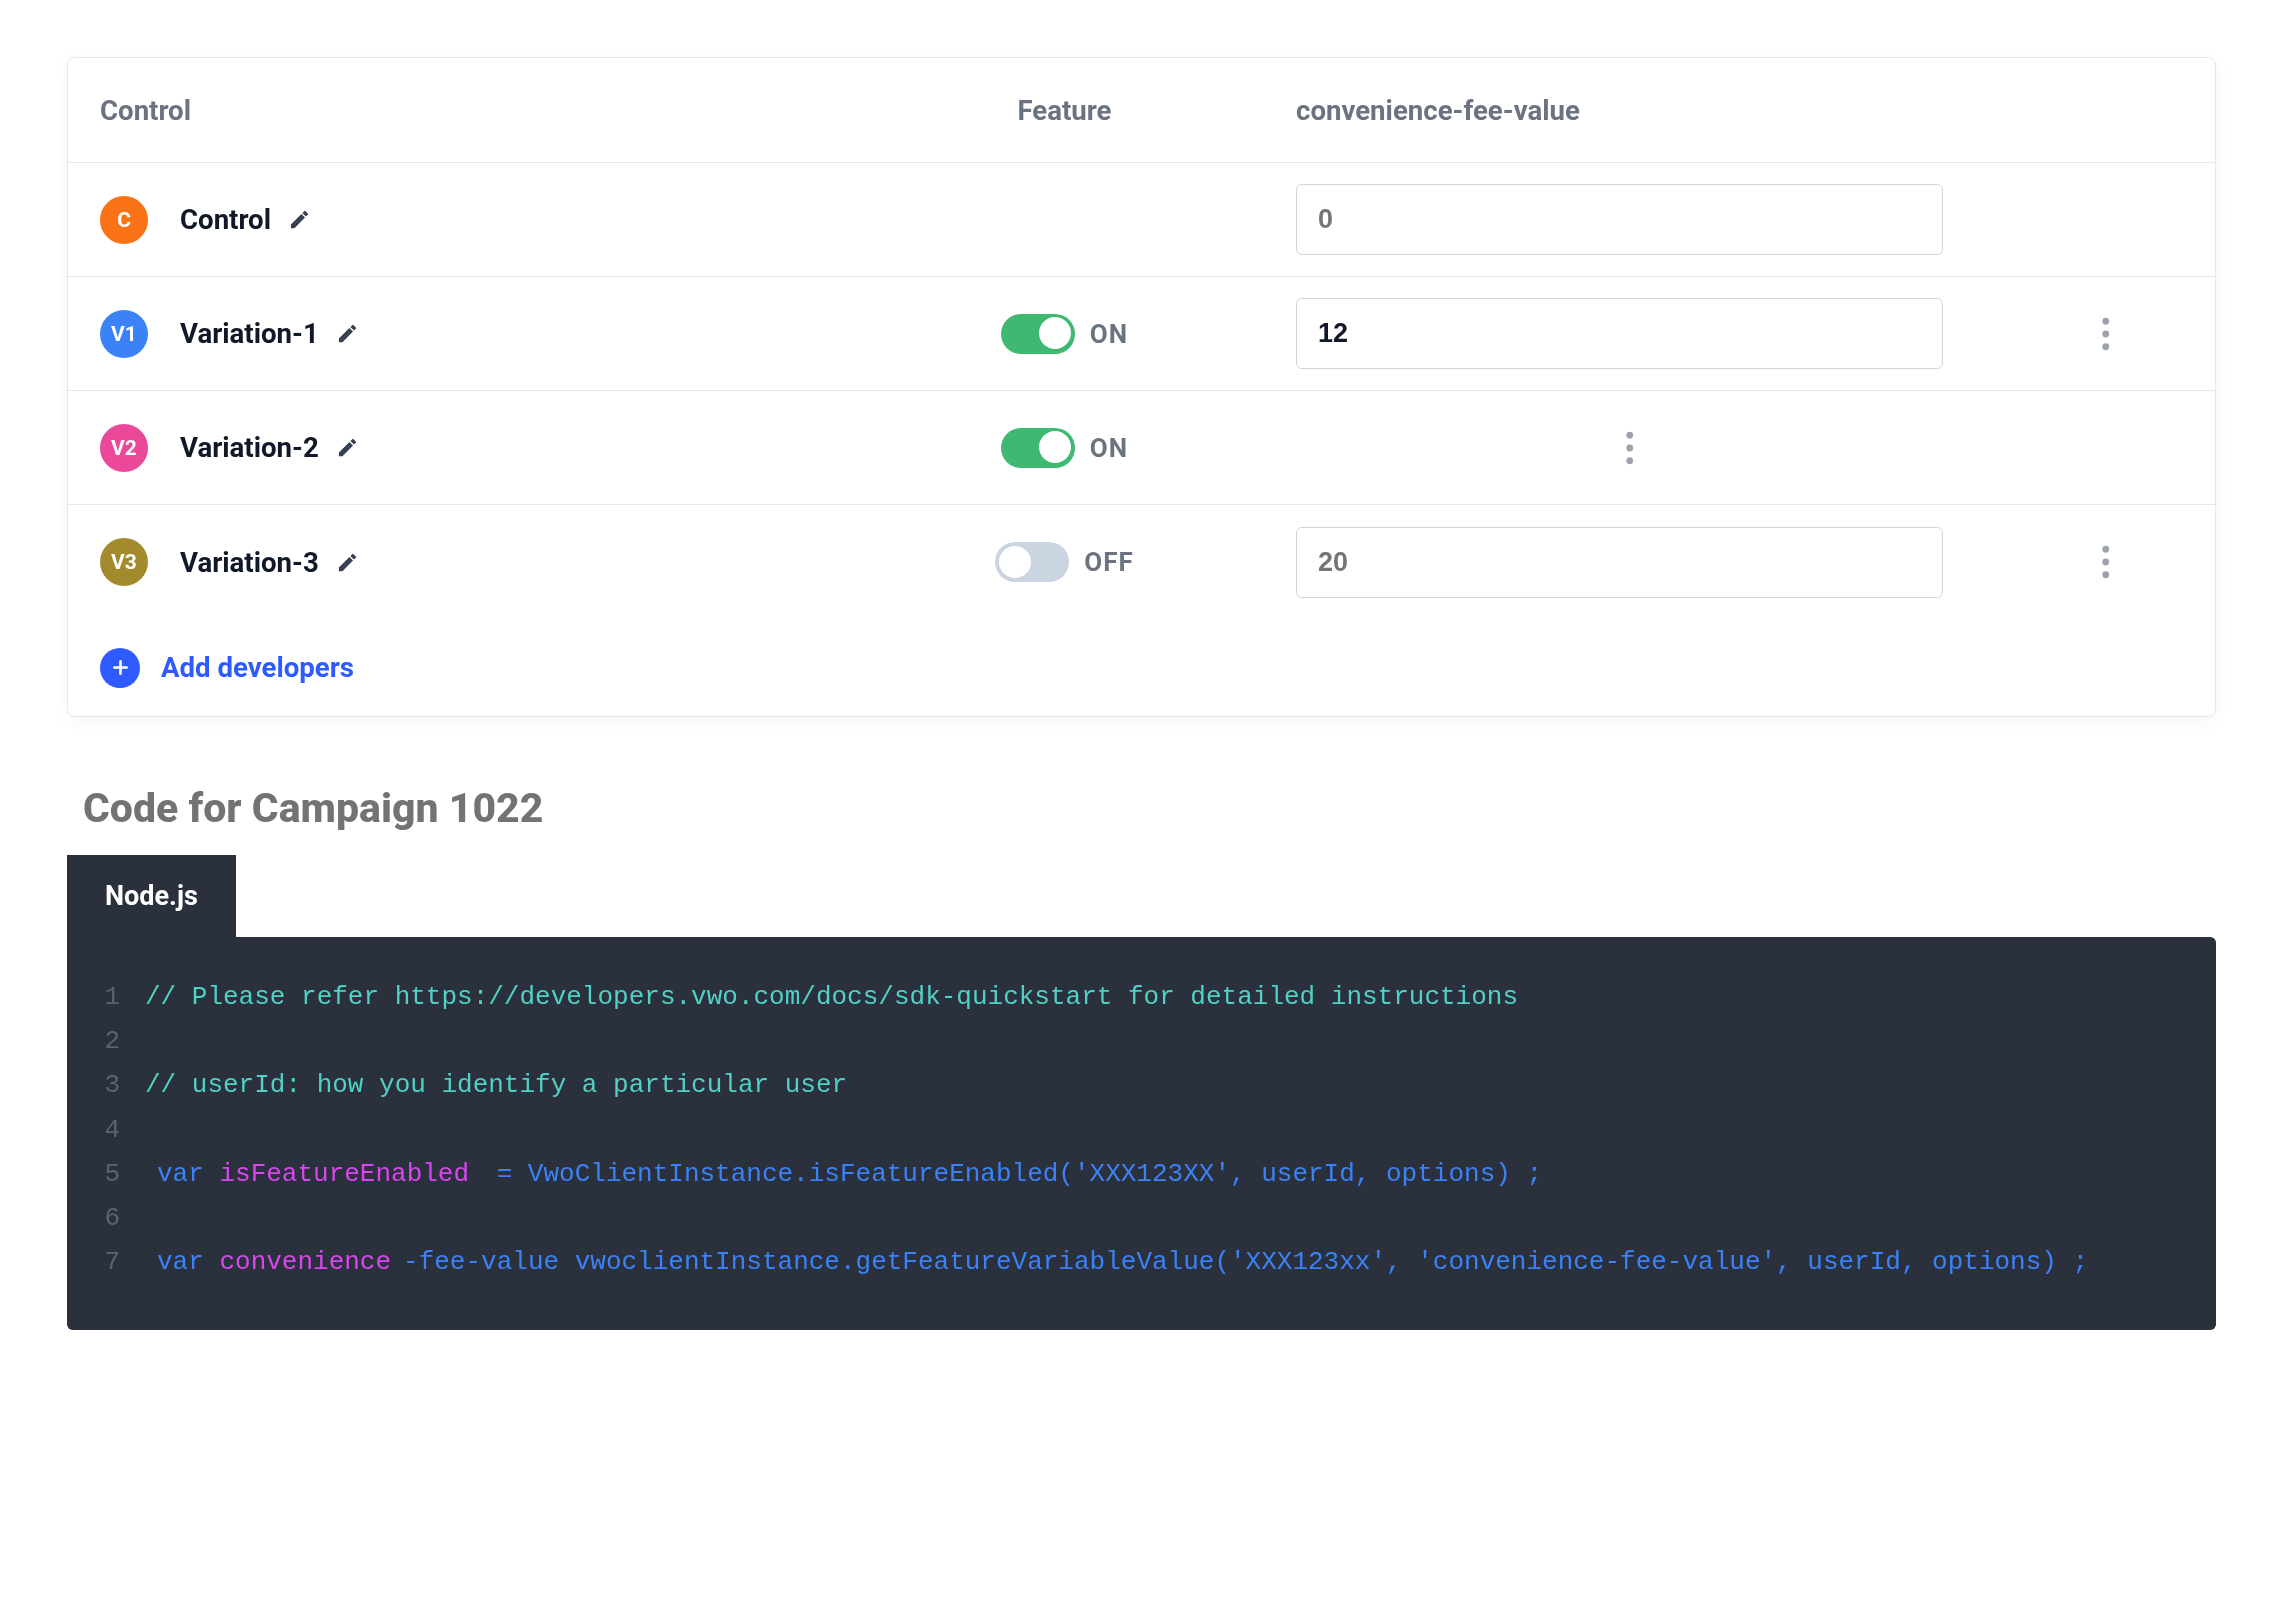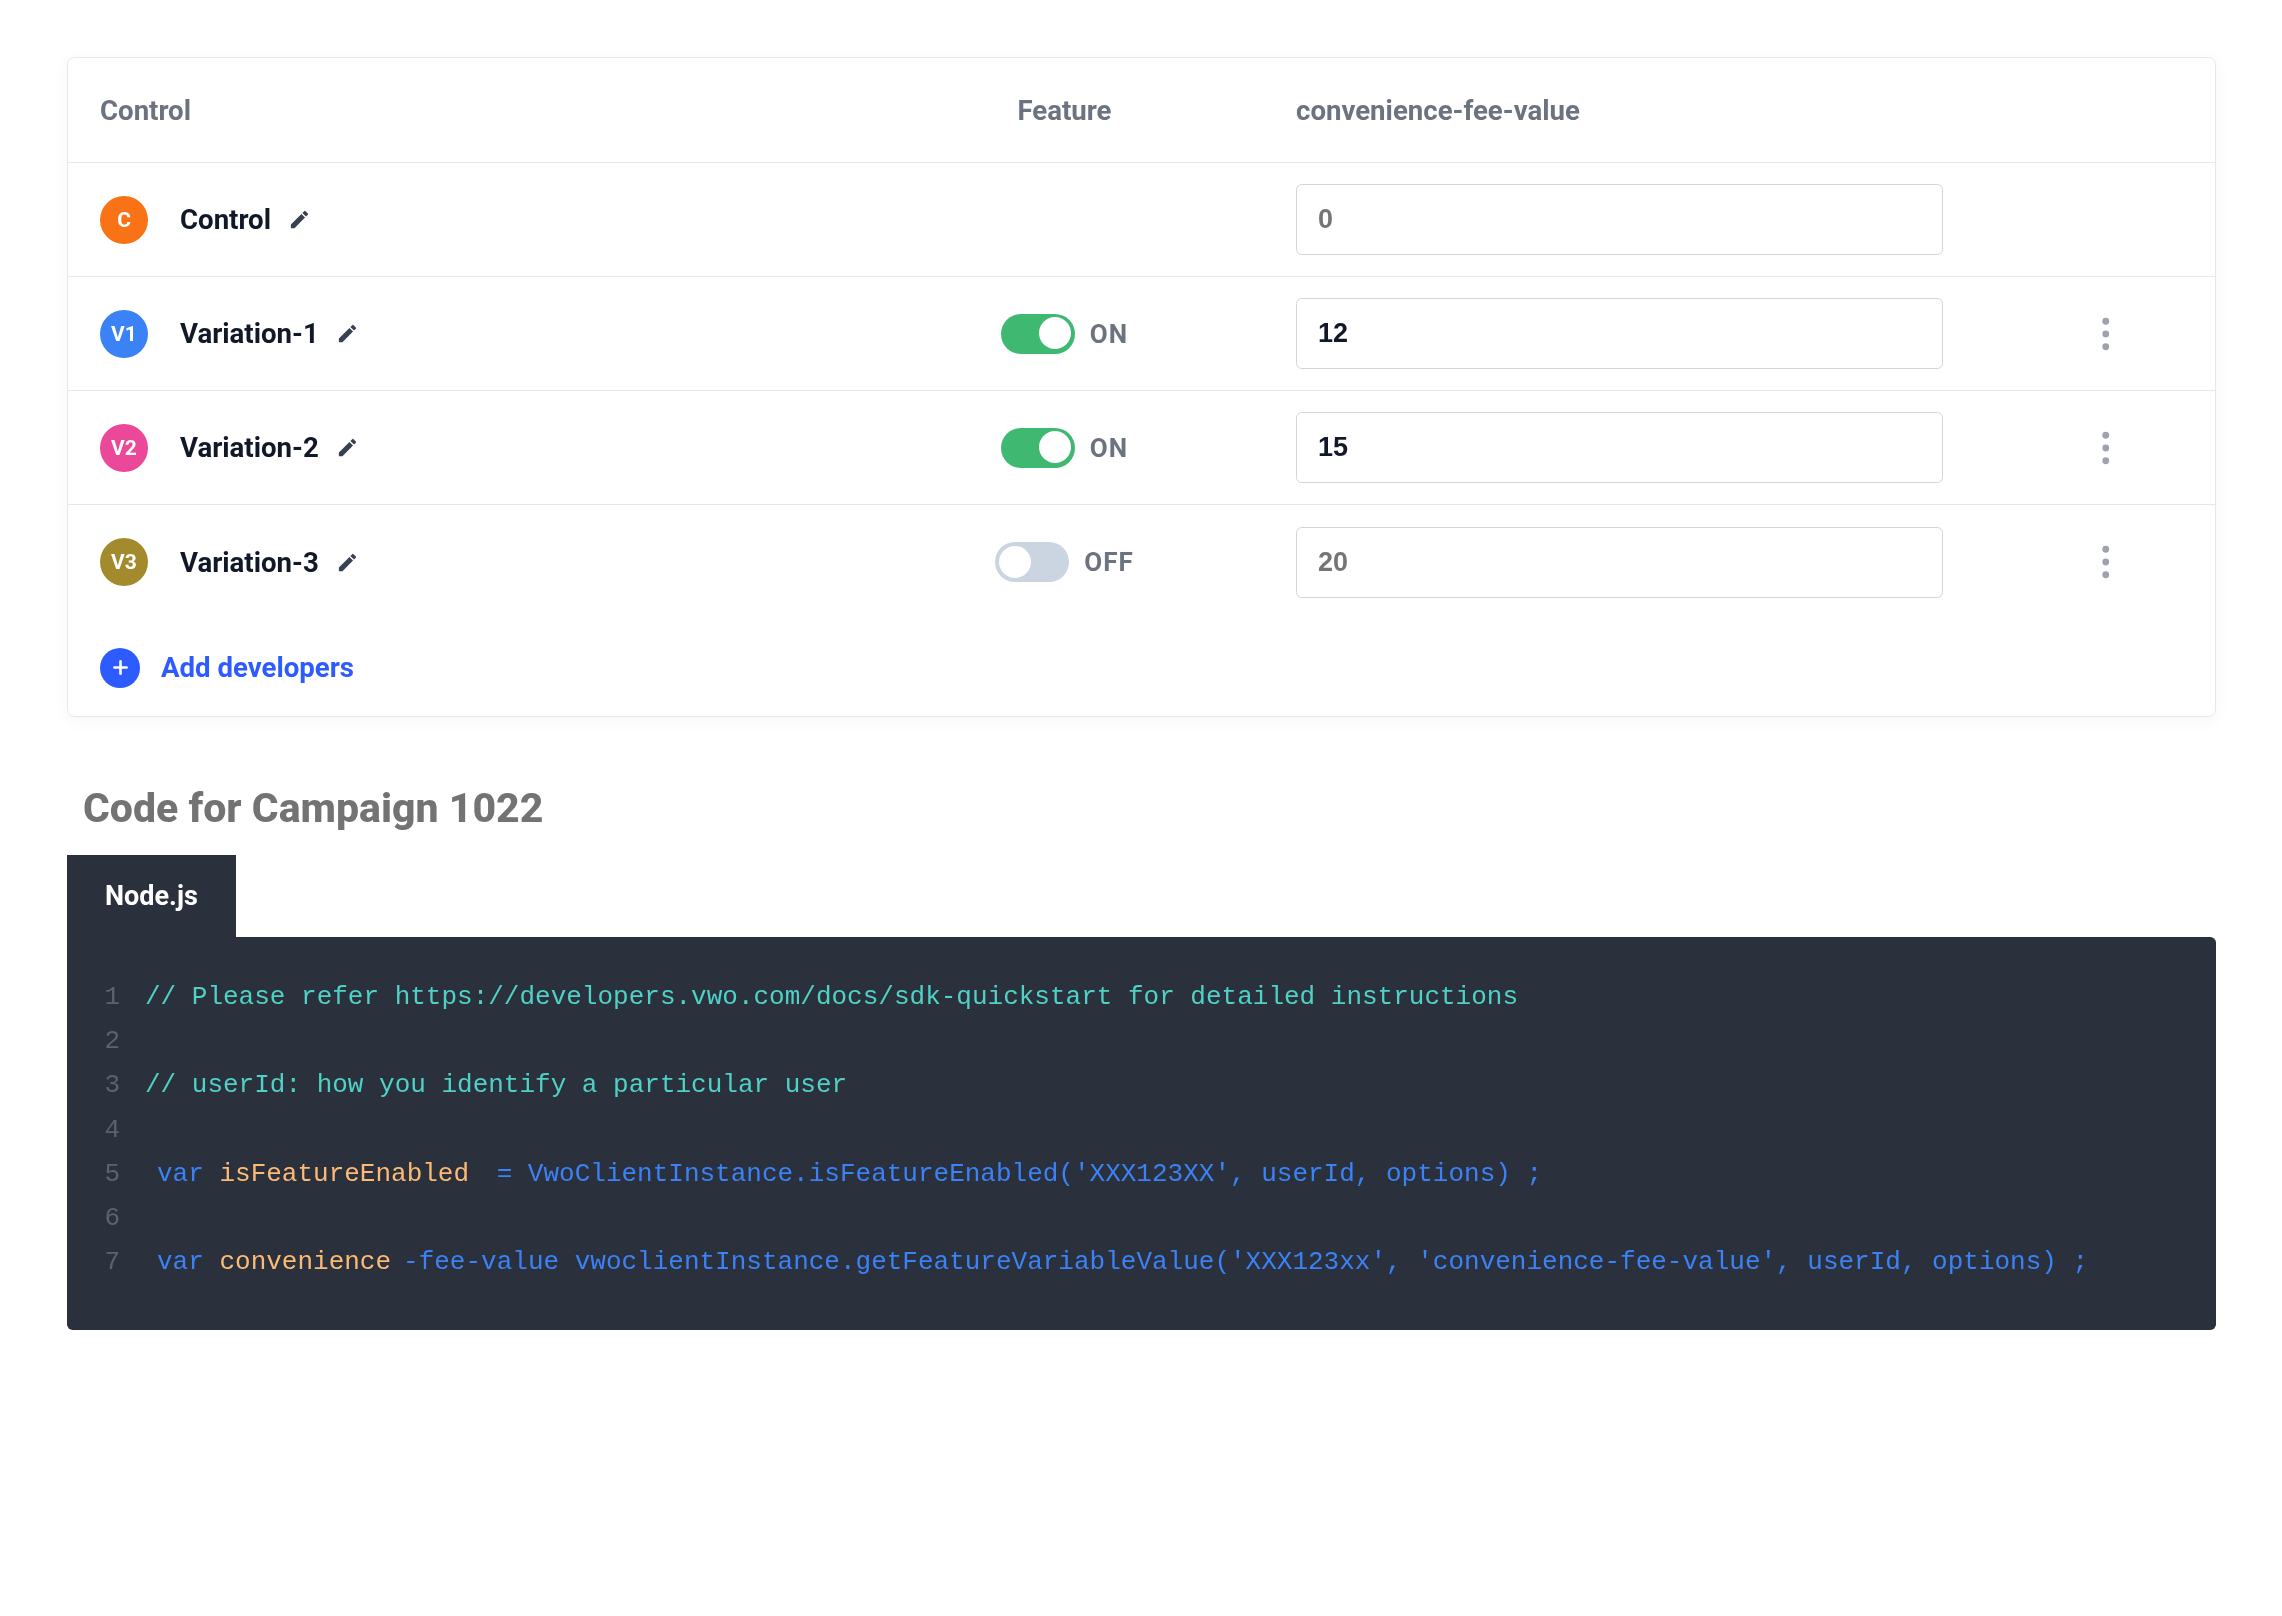--- a/index.html
+++ b/index.html
@@ -99,21 +99,21 @@
   }
   .code-line { display: flex; }
   .gutter {
     width: 44px; flex-shrink: 0;
     color: #5b6270; text-align: right; padding-right: 25px;
     user-select: none;
   }
   .code-text { color: #e2e8f0; white-space: pre-wrap; }
   .tok-comment { color: #4fd1c5; }
   .tok-kw { color: #3b82f6; margin-left: 12px; }
-  .tok-ident { color: #fdba74; }
+  .tok-ident { color: #d946ef; }
 </style>
 </head>
 <body>
 
 <div class="panel">
   <div class="row header">
     <div class="cell">Control</div>
     <div class="cell center">Feature</div>
     <div class="cell">convenience-fee-value</div>
     <div class="cell"></div>
@@ -176,23 +176,20 @@
             </svg>
           </span>
         </div>
         <div class="cell">
           <div class="toggle-wrap">
             <div class="toggle on">
               <div class="knob"></div>
             </div>
             <span class="toggle-label">ON</span>
           </div>
-        </div>
-        <div class="cell">
-          <input class="value-input" value="15" style="">
         </div>
         <div class="cell menu-cell">
           <span class="kebab">
             <svg width="9.5" height="34" viewBox="0 0 6 24" fill="currentColor">
               <circle cx="3" cy="3" r="2.4"></circle>
               <circle cx="3" cy="12" r="2.4"></circle>
               <circle cx="3" cy="21" r="2.4"></circle>
             </svg>
           </span>
         </div>

